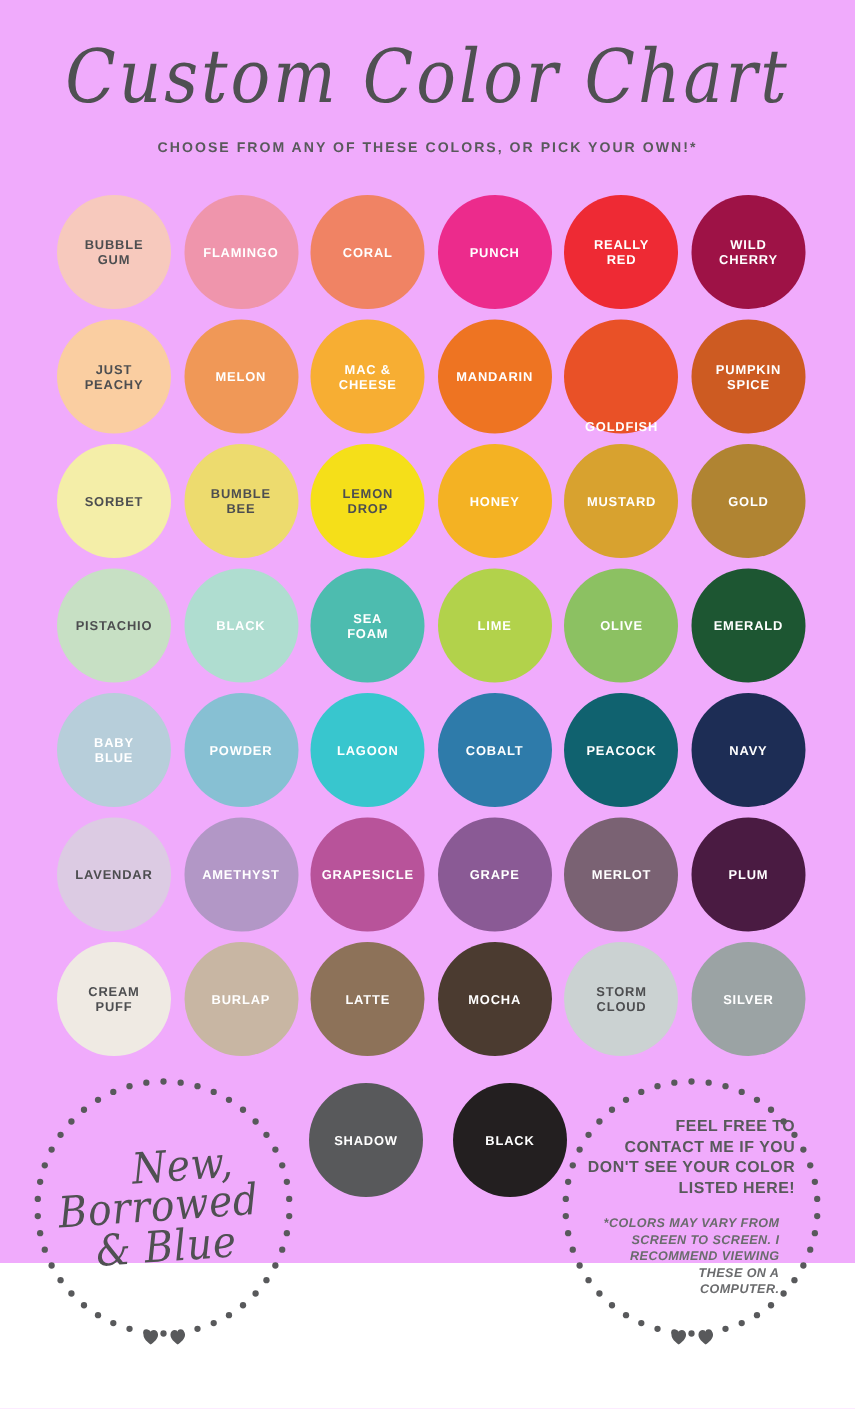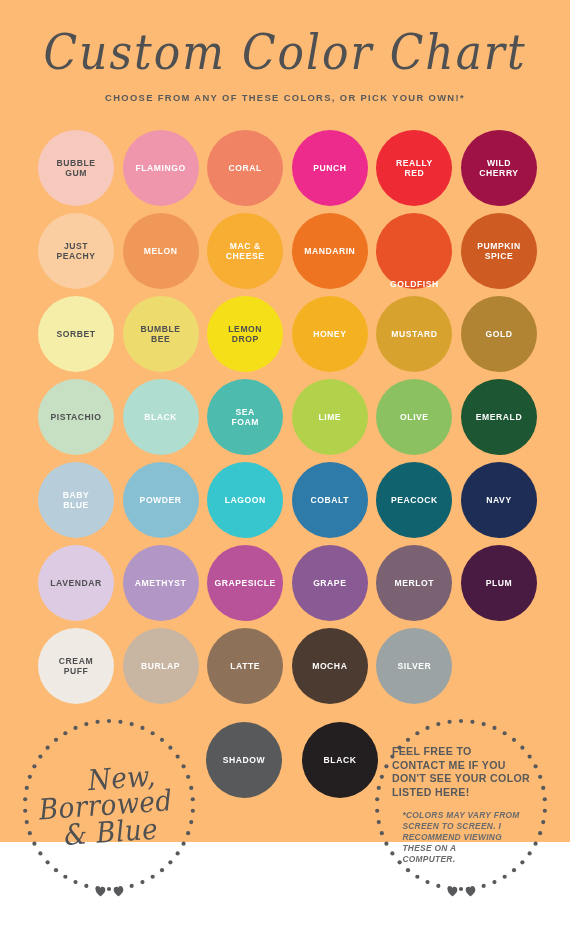--- a/index.html
+++ b/index.html
@@ -7,21 +7,21 @@
     width: 570px;
     height: 939px;
     background: #ffffff;
     font-family: "Liberation Sans", sans-serif;
     overflow: hidden;
   }
   .page {
     position: relative;
     width: 570px;
     height: 842px;
-    background: #fdba74;
+    background: #f0abfc;
   }
 
   
   .header {
     position: absolute;
     top: 26px;
     left: 0;
     width: 570px;
     text-align: center;
   }
@@ -107,21 +107,21 @@
   .badge svg { display: block; }
 
   .badge-inner {
     position: absolute;
     inset: 0;
     display: flex;
     flex-direction: column;
     align-items: center;
     justify-content: center;
     padding: 16px 14px;
-    text-align: left;
+    text-align: right;
   }
 
   .logo-script {
     font-family: "DejaVu Serif", serif;
     font-style: italic;
     color: #4f5052;
     font-size: 26px;
     line-height: 27px;
     letter-spacing: 0.5px;
     transform: rotate(-4deg) scaleY(1.1);
@@ -311,20 +311,24 @@
 PUFF</span>
         </div>
         <div class="swatch light-text" style="background: rgb(200, 182, 163);">
           <span class="swatch-label">BURLAP</span>
         </div>
         <div class="swatch light-text" style="background: rgb(141, 114, 89);">
           <span class="swatch-label">LATTE</span>
         </div>
         <div class="swatch light-text" style="background: rgb(75, 59, 48);">
           <span class="swatch-label">MOCHA</span>
+        </div>
+        <div class="swatch dark-text" style="background: rgb(203, 210, 210);">
+          <span class="swatch-label">STORM
+CLOUD</span>
         </div>
         <div class="swatch light-text" style="background: rgb(155, 163, 164);">
           <span class="swatch-label">SILVER</span>
         </div>
       </div>
     </div>
 
   <div class="bottom">
 
     <div class="bottom-swatches" id="bottom-swatches">

